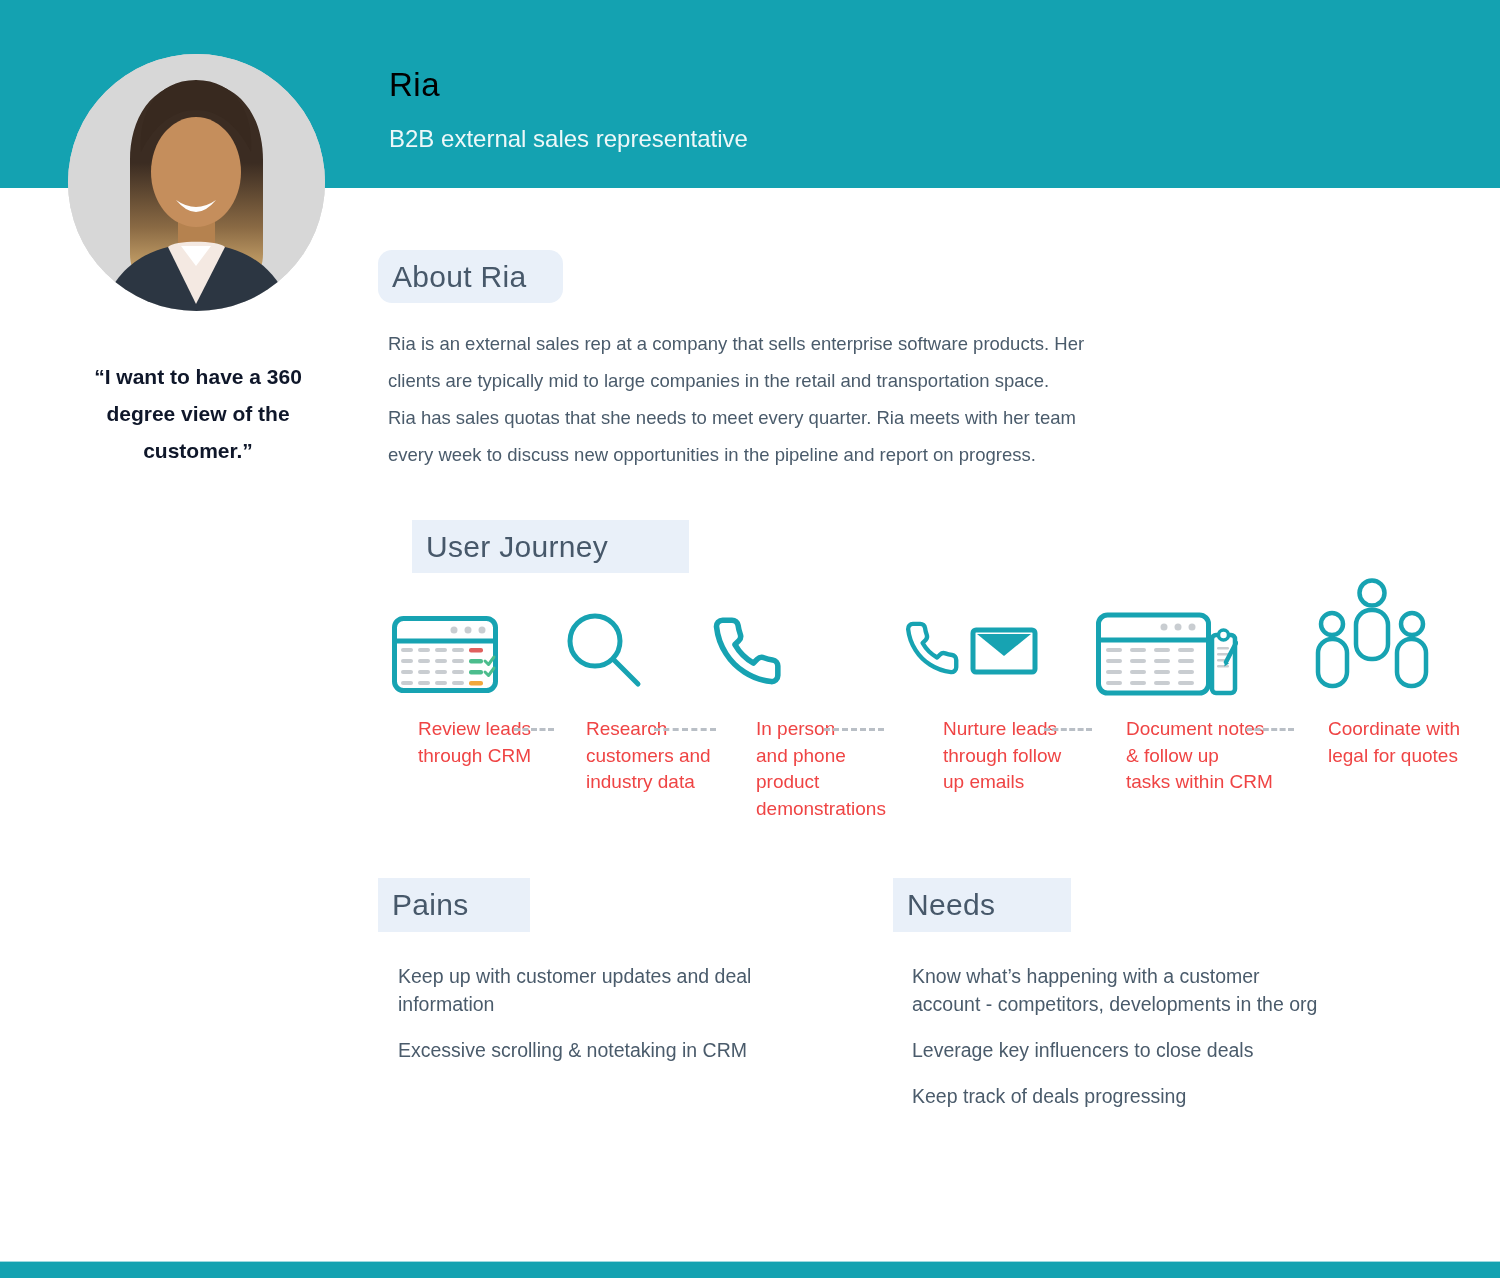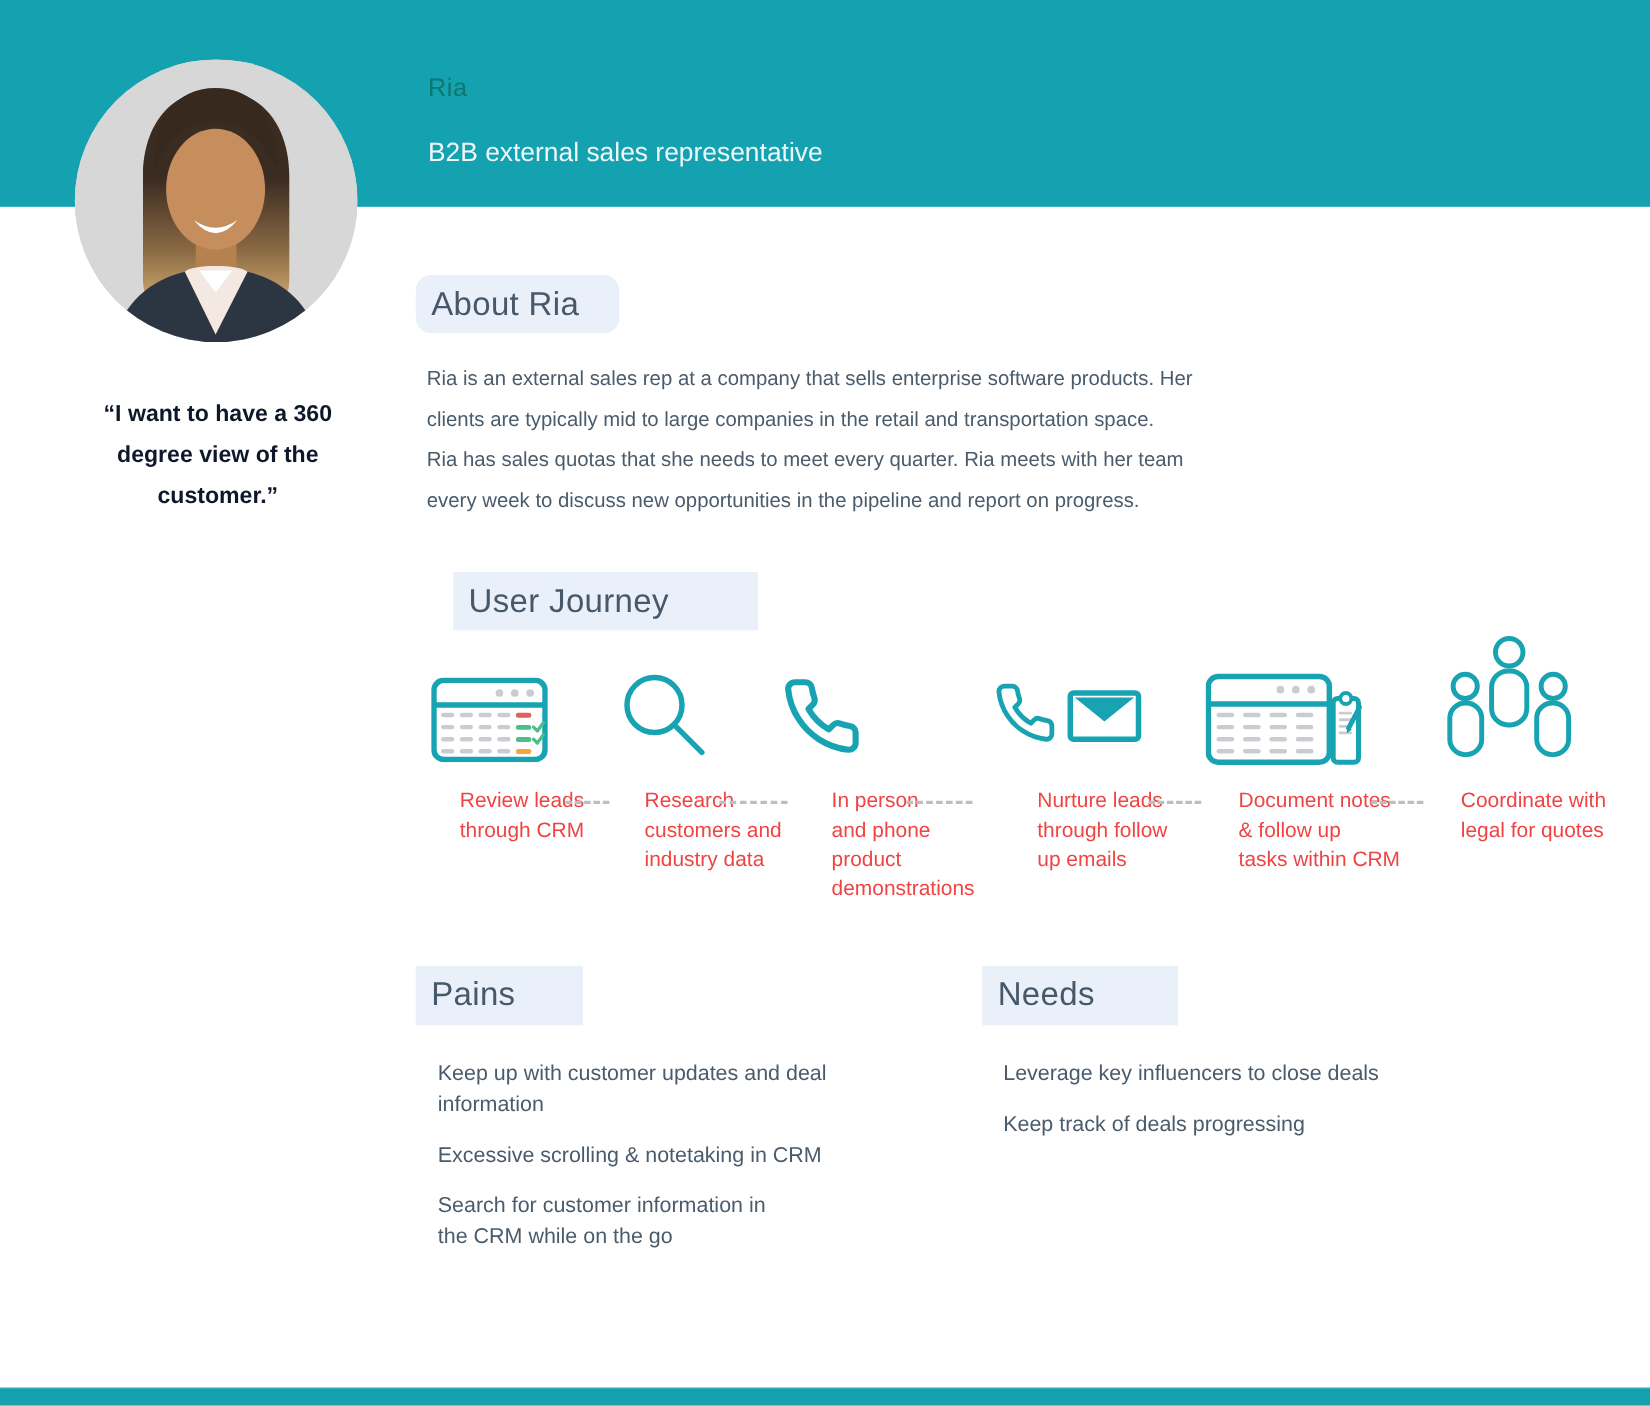--- a/index.html
+++ b/index.html
@@ -9,21 +9,21 @@
     font-family:"Liberation Sans","DejaVu Sans",sans-serif;
     color:#47586a;
   }
   .teal-band { position:absolute; left:0; top:0; width:1500px; height:188px; background:#14a2b1; }
   .footer-band { position:absolute; left:0; top:1261px; width:1500px; height:17px; background:#14a2b1; border-top:1px solid #9ed9e0; }
 
   .avatar { position:absolute; left:68px; top:54px; width:257px; height:257px; border-radius:50%;
             overflow:hidden; background:#d7d7d7; }
   .avatar svg { display:block; }
 
-  .persona-name { position:absolute; left:389px; top:66px; font-size:23px; font-weight:400; color:#0f766e; letter-spacing:0.5px; }
+  .persona-name { position:absolute; left:389px; top:66px; font-size:33px; font-weight:400; color:#000000; letter-spacing:0.5px; }
   .persona-role { position:absolute; left:389px; top:125px; font-size:24px; font-weight:400; color:#eef8f9; }
 
   .quote { position:absolute; left:48px; top:358px; width:300px; text-align:center;
            font-size:21px; font-weight:700; line-height:37px; color:#0f172a; white-space:pre-line; }
 
   .section-chip { position:absolute; background:#e9f0f9; color:#47586a; display:flex; align-items:center;
                   font-size:30px; font-weight:400; padding-left:14px; letter-spacing:0.3px; }
   .chip-about   { left:378px; top:250px; width:185px; height:53px;border-radius:14px; }
   .chip-journey { left:376px; top:520px; width:277px; height:53px;margin-left:36px; }
   .chip-pains   { left:378px; top:878px; width:152px; height:54px; }
@@ -222,25 +222,25 @@
 <div class="connector conn-4"></div>
 <div class="connector conn-5"></div>
 
 <div class="section-chip chip-pains">
   <span>Pains</span>
 </div>
 <div class="list pains-list">
   <div class="list-item">Keep up with customer updates and deal
 information</div>
   <div class="list-item">Excessive scrolling &amp; notetaking in CRM</div>
-  <div class="list-item">Search for customer information in
-the CRM while on the go</div>
 </div>
 
 <div class="section-chip chip-needs">
   <span>Needs</span>
 </div>
 <div class="list needs-list">
+  <div class="list-item">Know what’s happening with a customer
+account - competitors, developments in the org</div>
   <div class="list-item">Leverage key influencers to close deals</div>
   <div class="list-item">Keep track of deals progressing</div>
 </div>
 
 <div class="footer-band"></div>
 
 </body></html>

